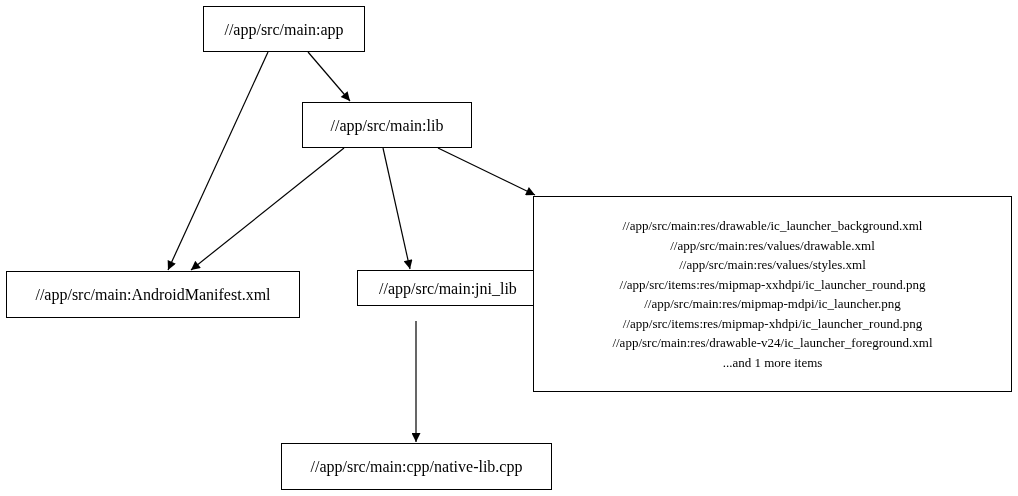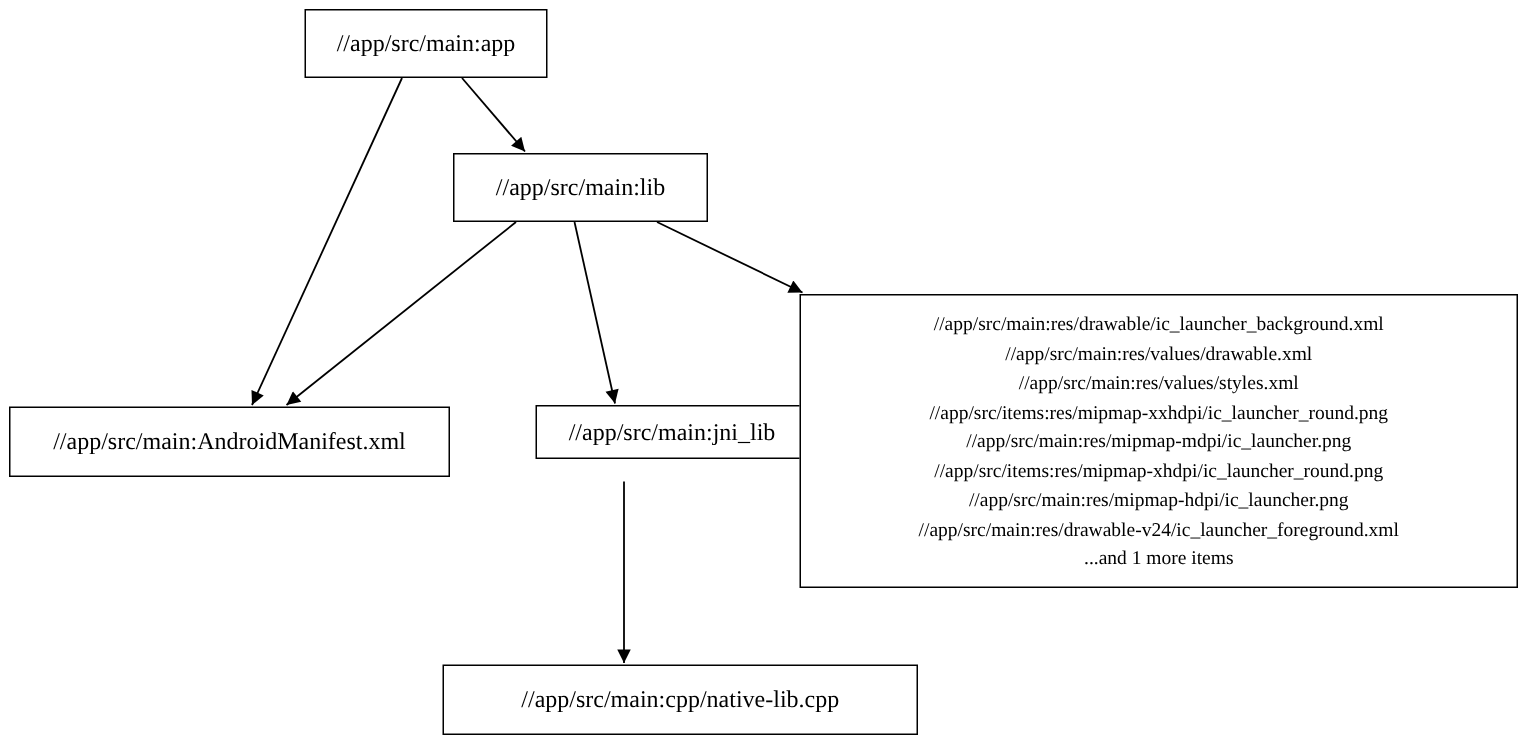--- a/index.html
+++ b/index.html
@@ -39,21 +39,21 @@
     text-align: center;
     font-size: 16px;
     line-height: 19px;
     white-space: nowrap;
   }
   .node-app            { left: 203px; top: 6px;   width: 162px; height: 46px; }
   .node-lib            { left: 302px; top: 102px; width: 170px; height: 46px; }
   .node-manifest       { left: 6px;   top: 271px; width: 294px; height: 47px; }
   .node-jni-lib        { left: 325px; top: 270px; width: 182px; height: 36px; margin-left: 32px; }
   .node-res-group      { left: 533px; top: 196px; width: 479px; height: 196px; flex-direction: column; }
-  .node-native-lib     { left: 295px; top: 443px; width: 317px; height: 47px; }
+  .node-native-lib     { left: 281px; top: 443px; width: 271px; height: 47px; }
   .res-line {
     line-height: 19.5px;
     font-size: 13px;
     text-align: right;
   }
 </style>
 </head>
 <body>
 
 <div class="canvas">
@@ -88,21 +88,20 @@
     <span>//app/src/main:jni_lib</span>
   </div>
 
   <div class="node node-res-group">
     <div class="res-line">//app/src/main:res/drawable/ic_launcher_background.xml</div>
     <div class="res-line">//app/src/main:res/values/drawable.xml</div>
     <div class="res-line">//app/src/main:res/values/styles.xml</div>
     <div class="res-line">//app/src/items:res/mipmap-xxhdpi/ic_launcher_round.png</div>
     <div class="res-line">//app/src/main:res/mipmap-mdpi/ic_launcher.png</div>
     <div class="res-line">//app/src/items:res/mipmap-xhdpi/ic_launcher_round.png</div>
-    <div class="res-line">//app/src/main:res/mipmap-hdpi/ic_launcher.png</div>
     <div class="res-line">//app/src/main:res/drawable-v24/ic_launcher_foreground.xml</div>
     <div class="res-line">...and 1 more items</div>
   </div>
 
   <div class="node node-native-lib">
     <span>//app/src/main:cpp/native-lib.cpp</span>
   </div>
 
 </div>
 

